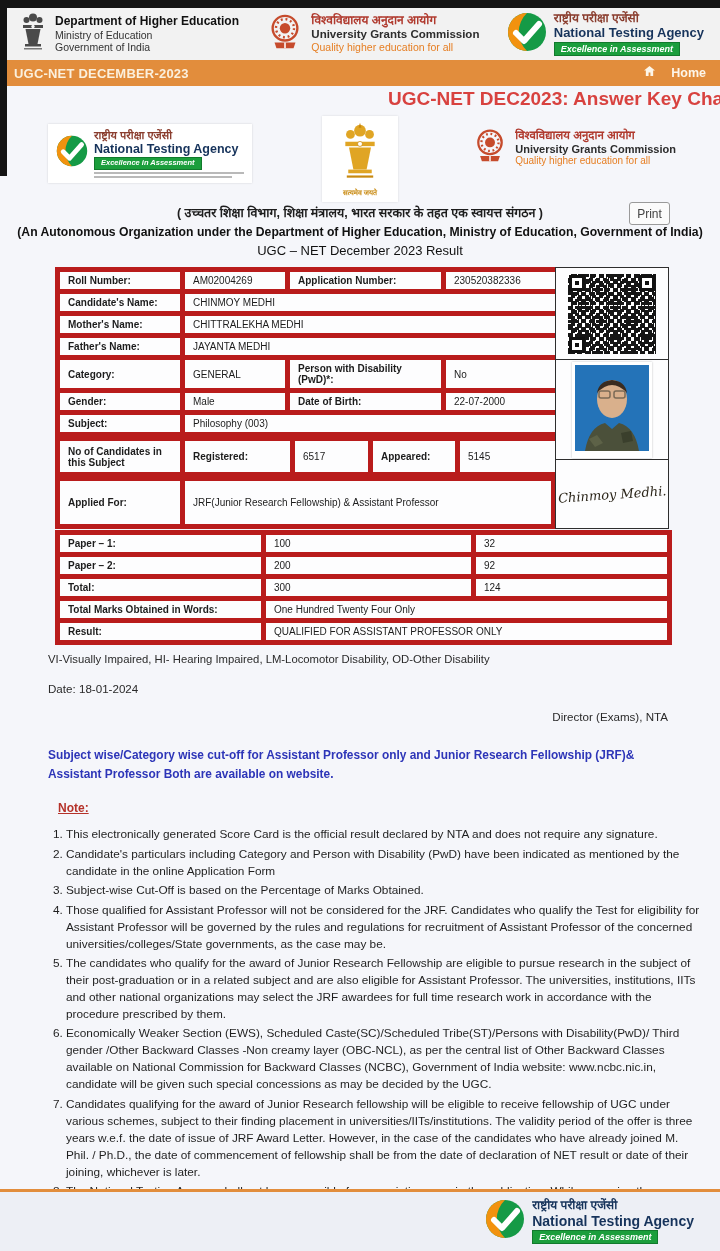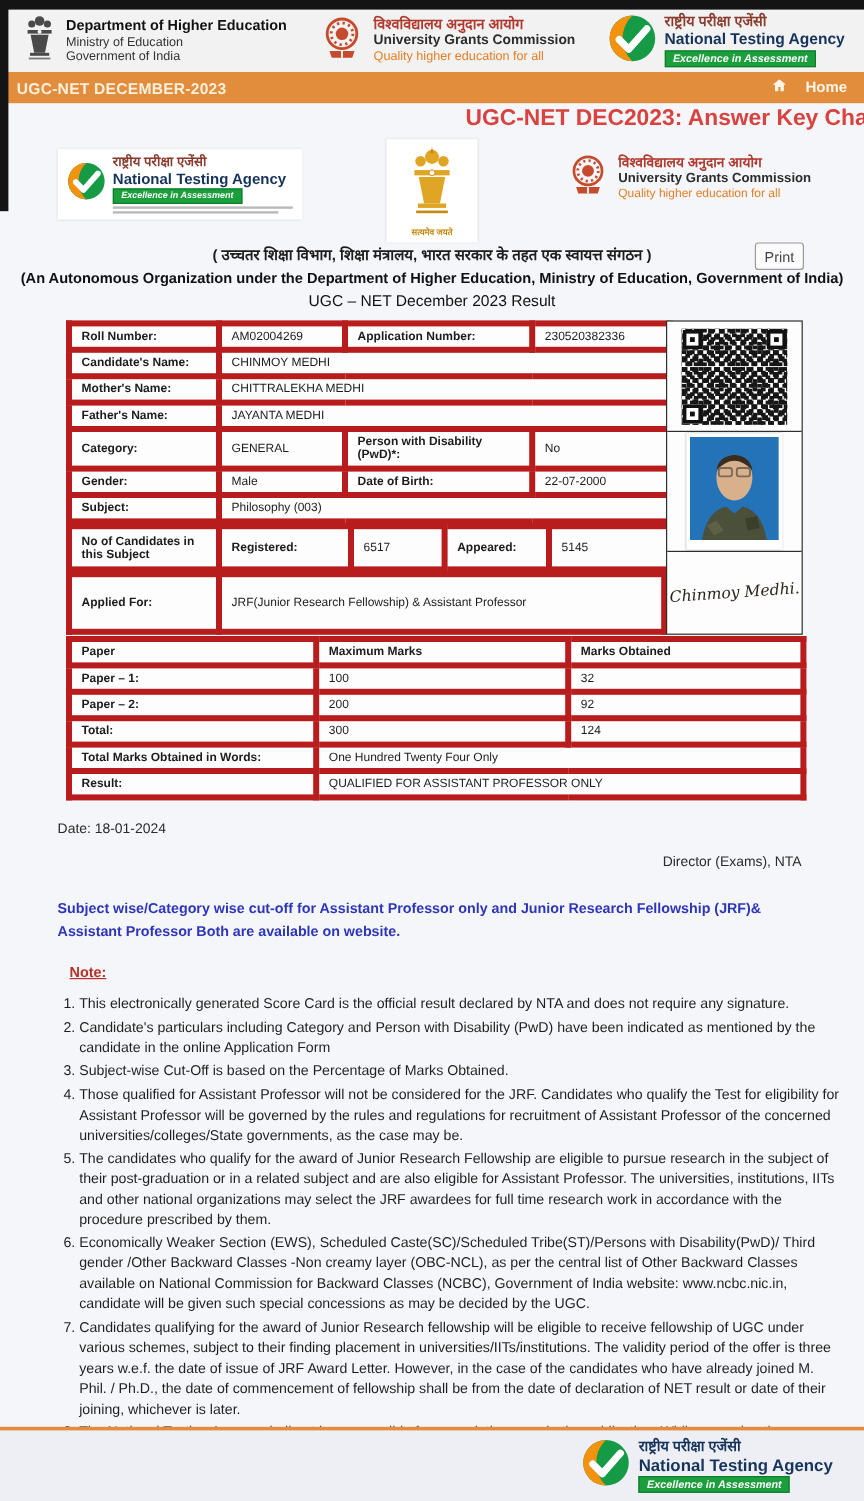--- a/index.html
+++ b/index.html
@@ -343,25 +343,20 @@
       </div>
     </div>
 
     <table class="marks-table">
       <colgroup>
           <col style="width:206px">
           <col style="width:210px">
           <col>
         </colgroup>
       <tbody>
-          <tr>
-        <td class="hdr">Paper</td>
-        <td class="hdr">Maximum Marks</td>
-        <td class="hdr">Marks Obtained</td>
-      </tr>
       <tr>
         <td class="lbl">Paper – 1:</td>
         <td>100</td>
         <td>32</td>
       </tr>
       <tr>
         <td class="lbl">Paper – 2:</td>
         <td>200</td>
         <td>92</td>
       </tr>
@@ -374,20 +369,21 @@
         <td class="lbl">Total Marks Obtained in Words:</td>
         <td colspan="2">One Hundred Twenty Four Only</td>
       </tr>
       <tr>
         <td class="lbl">Result:</td>
         <td colspan="2">QUALIFIED FOR ASSISTANT PROFESSOR ONLY</td>
       </tr>
     </tbody>
       </table>
 
+    <div class="footnote">VI-Visually Impaired, HI- Hearing Impaired, LM-Locomotor Disability, OD-Other Disability</div>
     <div class="date-line">Date: 18-01-2024</div>
     <div class="director-line">Director (Exams), NTA</div>
     <div class="cutoff-note">Subject wise/Category wise cut-off for Assistant Professor only and Junior Research Fellowship (JRF)&amp; Assistant Professor Both are available on website.</div>
     <div class="note-label">Note:</div>
     <ol class="notes">
       <li>This electronically generated Score Card is the official result declared by NTA and does not require any signature.</li>
       <li>Candidate's particulars including Category and Person with Disability (PwD) have been indicated as mentioned by the candidate in the online Application Form</li>
       <li>Subject-wise Cut-Off is based on the Percentage of Marks Obtained.</li>
       <li>Those qualified for Assistant Professor will not be considered for the JRF. Candidates who qualify the Test for eligibility for Assistant Professor will be governed by the rules and regulations for recruitment of Assistant Professor of the concerned universities/colleges/State governments, as the case may be.</li>
       <li>The candidates who qualify for the award of Junior Research Fellowship are eligible to pursue research in the subject of their post-graduation or in a related subject and are also eligible for Assistant Professor. The universities, institutions, IITs and other national organizations may select the JRF awardees for full time research work in accordance with the procedure prescribed by them.</li>

